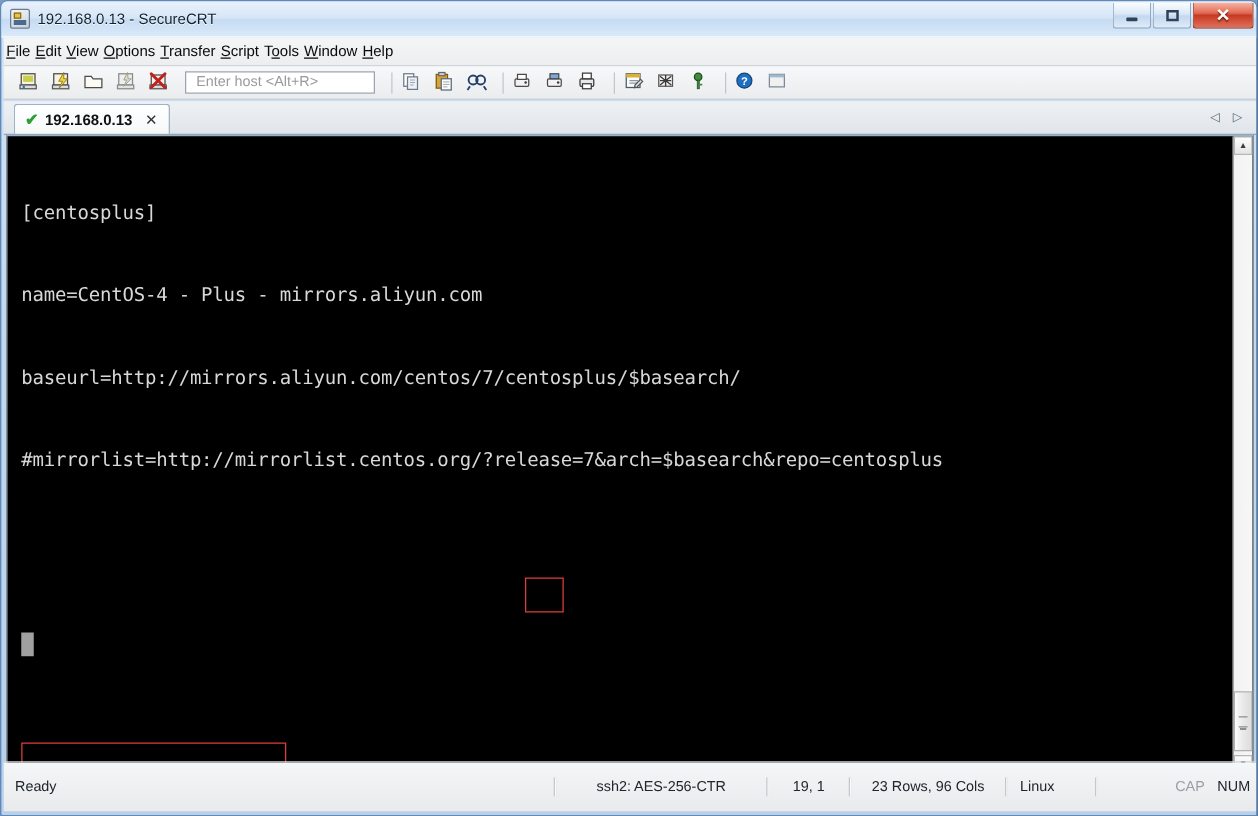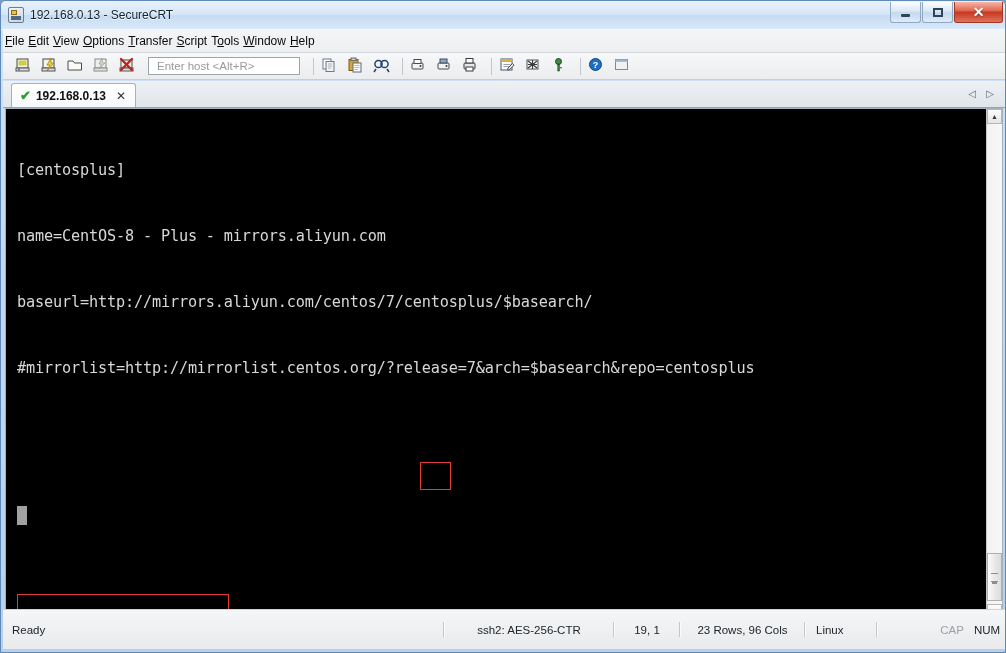--- a/index.html
+++ b/index.html
@@ -487,21 +487,21 @@
       <span class="tlabel">192.168.0.13</span>
       <span class="tclose">✕</span>
     </div>
     <div class="tabnav" style="right:26px;">◁</div>
     <div class="tabnav" style="right:8px;">▷</div>
   </div>
 
   <div id="termframe">
     <div id="termtext">
       <div class="line">[centosplus]</div>
-      <div class="line">name=CentOS-8 - Plus - mirrors.aliyun.com</div>
+      <div class="line">name=CentOS-4 - Plus - mirrors.aliyun.com</div>
       <div class="line">baseurl=http://mirrors.aliyun.com/centos/7/centosplus/$basearch/</div>
       <div class="line">#mirrorlist=http://mirrorlist.centos.org/?release=7&amp;arch=$basearch&amp;repo=centosplus</div>
       
       
       
       
       
       
       
       

